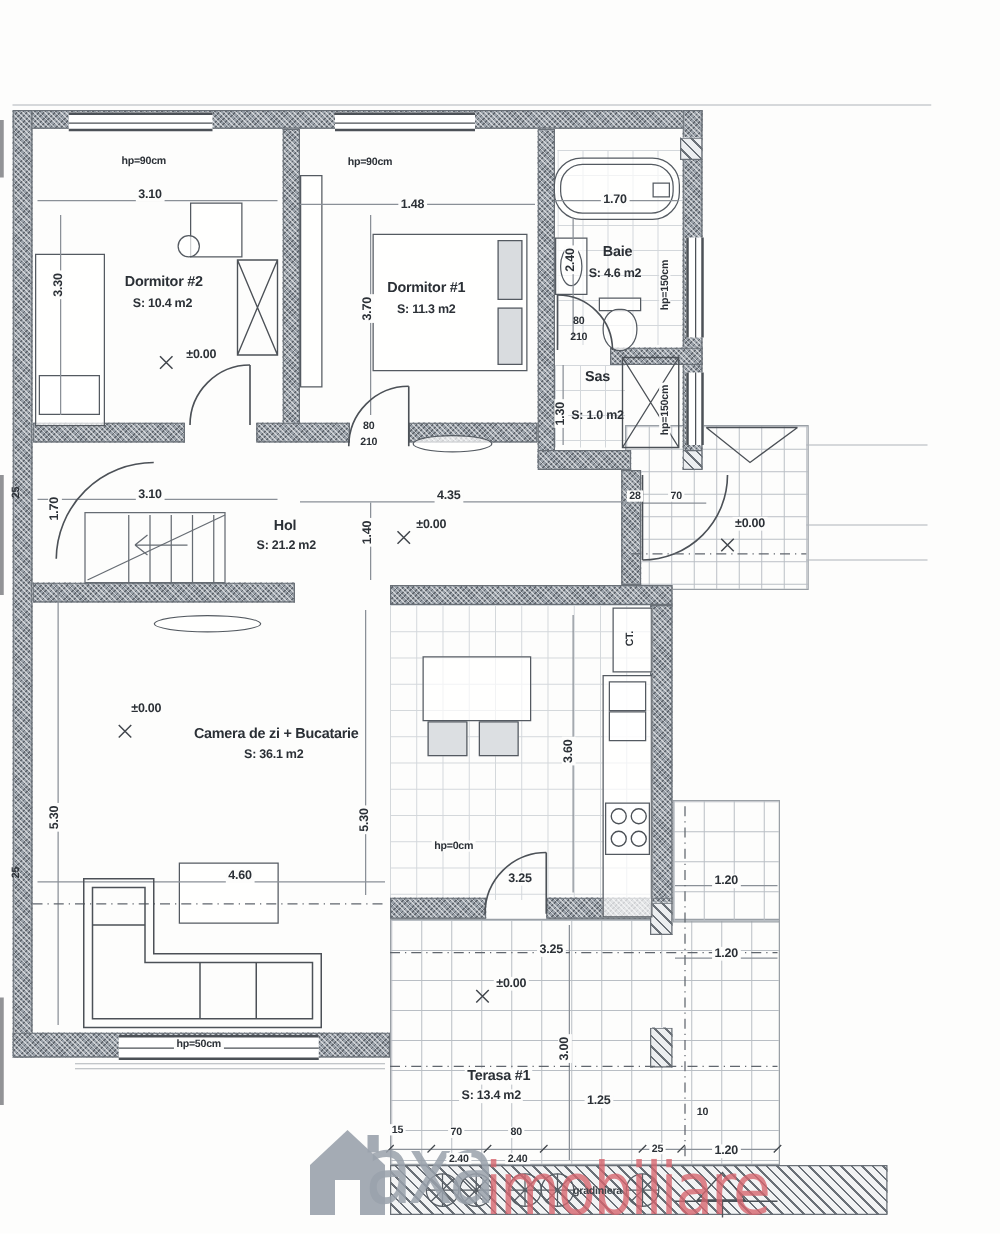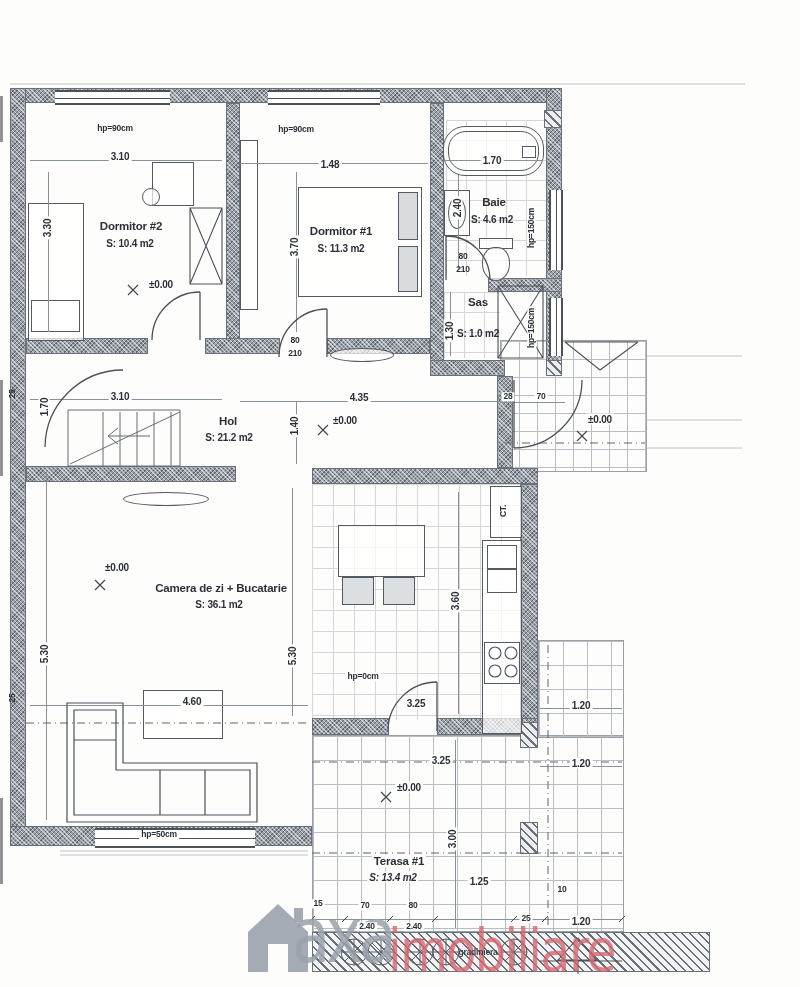--- a/index.html
+++ b/index.html
@@ -238,21 +238,21 @@
   <div class="lbl" style="left:341px;top:248px;">S: 11.3 m2</div>
   <div class="lbl rn" style="left:494px;top:202px;">Baie</div>
   <div class="lbl" style="left:492px;top:219px;">S: 4.6 m2</div>
   <div class="lbl rn" style="left:478px;top:302px;">Sas</div>
   <div class="lbl" style="left:478px;top:333px;">S: 1.0 m2</div>
   <div class="lbl rn" style="left:228px;top:421px;">Hol</div>
   <div class="lbl" style="left:229px;top:437px;">S: 21.2 m2</div>
   <div class="lbl rn" style="left:221px;top:588px;">Camera de zi + Bucatarie</div>
   <div class="lbl" style="left:219px;top:604px;">S: 36.1 m2</div>
   <div class="lbl rn bg" style="left:399px;top:861px;">Terasa #1</div>
-  <div class="lbl bg" style="left:393px;top:877px;font-style:italic;">S: 13.4 m2</div>
+  <div class="lbl bg" style="left:393px;top:877px;">S: 13.4 m2</div>
   <div class="lbl v sm" style="left:504px;top:511px;">CT.</div>
 
   <div class="lbl" style="left:161px;top:284px;">±0.00</div>
   <div class="lbl bg" style="left:345px;top:420px;">±0.00</div>
   <div class="lbl bg" style="left:600px;top:419px;">±0.00</div>
   <div class="lbl" style="left:117px;top:567px;">±0.00</div>
   <div class="lbl bg" style="left:409px;top:787px;">±0.00</div>
 
   <div class="lbl sm" style="left:115px;top:129px;">hp=90cm</div>
   <div class="lbl sm" style="left:296px;top:130px;">hp=90cm</div>

